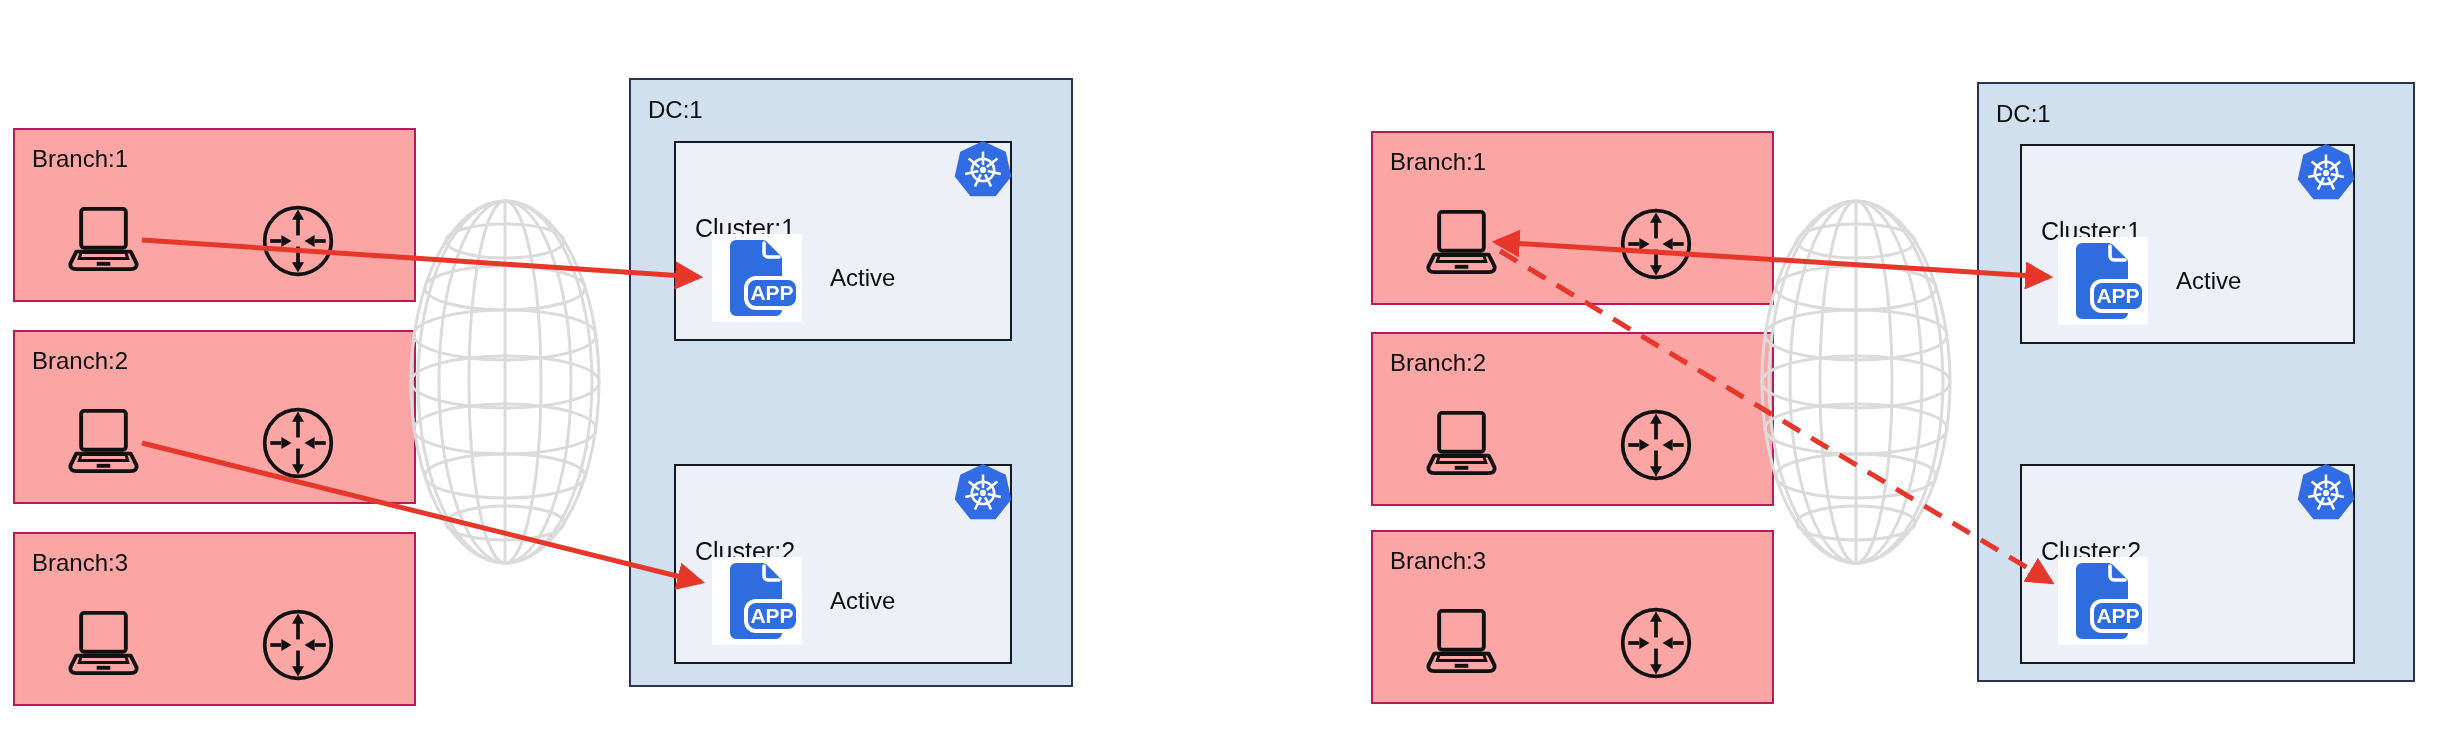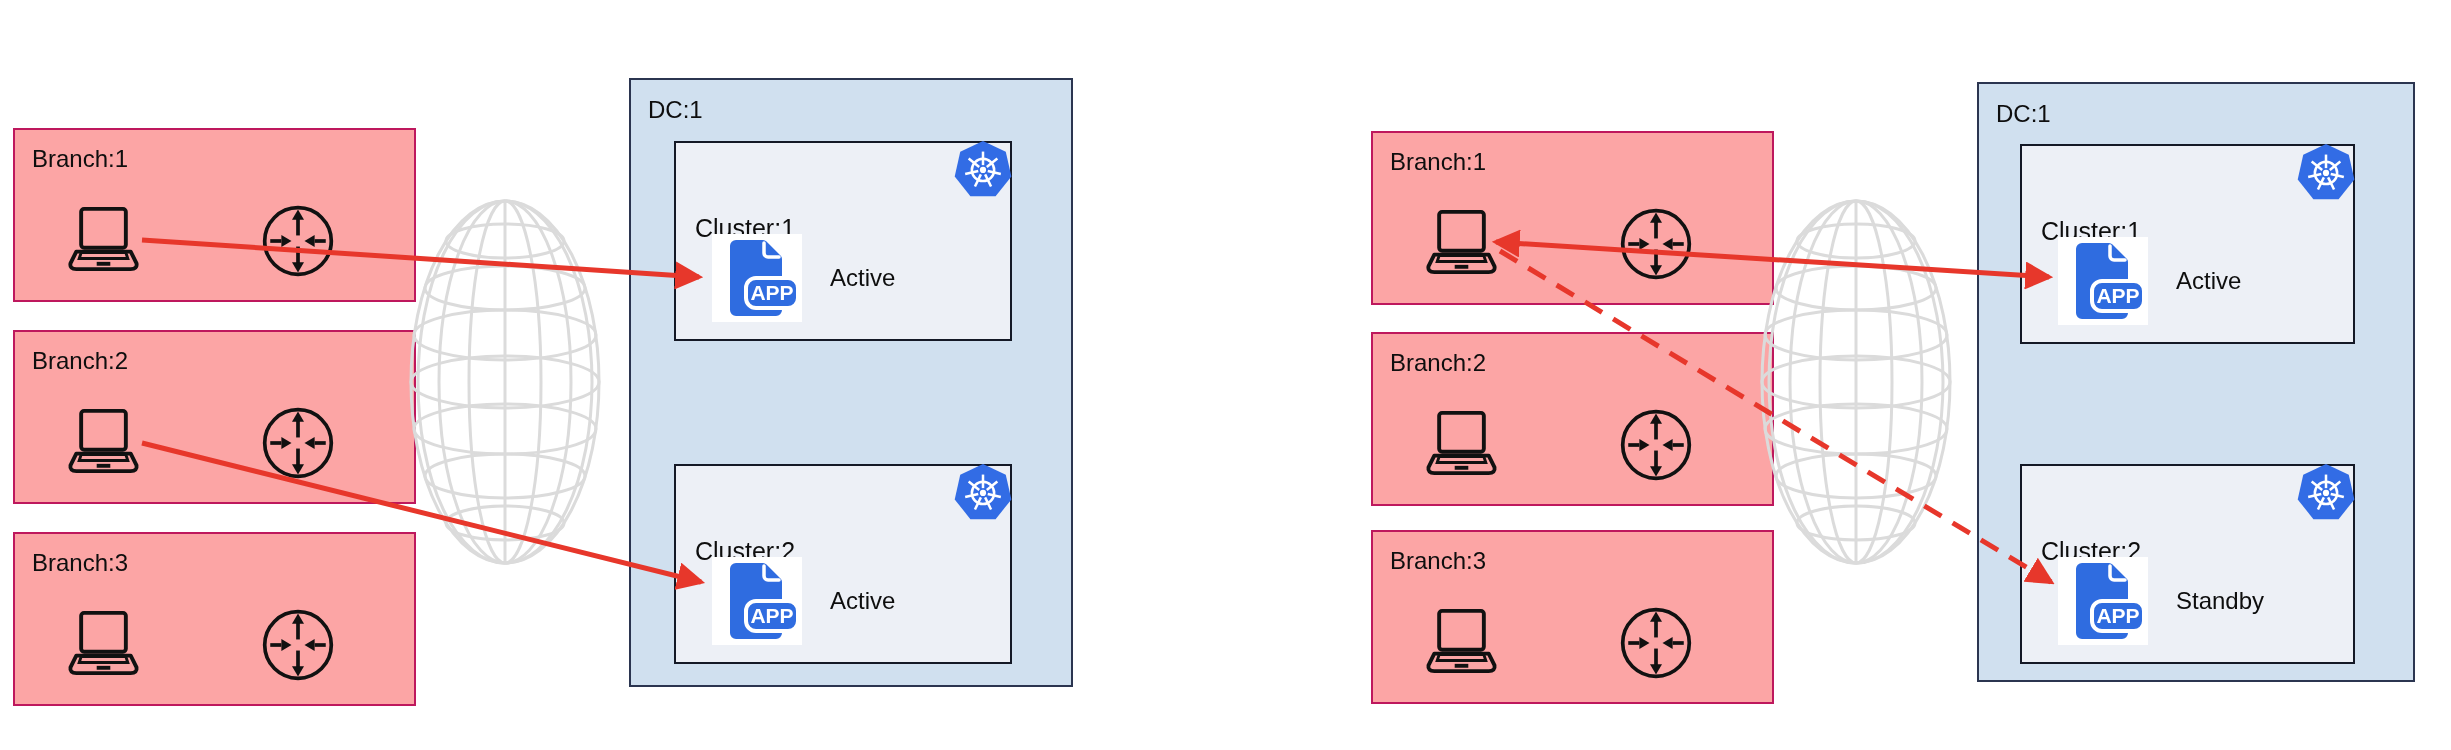--- a/index.html
+++ b/index.html
@@ -215,21 +215,20 @@
 
       <div class="cluster" style="top:380px;left:41px;width:335px">
         <div class="box-label">Cluster:2</div>
         <svg class="k8s">
             <use href="#sym-k8s"></use>
           </svg>
         <svg class="appicon" viewBox="0 0 90 88">
           <use href="#sym-appdoc"></use>
           <text x="60" y="66" text-anchor="middle" font-size="21" font-weight="bold" fill="#fff">APP</text>
         </svg>
-        <div class="status">Standby</div>
       </div>
     </div>
   </section>
 
   <svg class="arrows">
 
     <line x1="142" y1="240" x2="699" y2="277" stroke="#e7372b" stroke-width="5" marker-end="url(#ah)"></line>
 
     <line x1="142" y1="443" x2="701" y2="582" stroke="#e7372b" stroke-width="5" marker-end="url(#ah)"></line>
 

